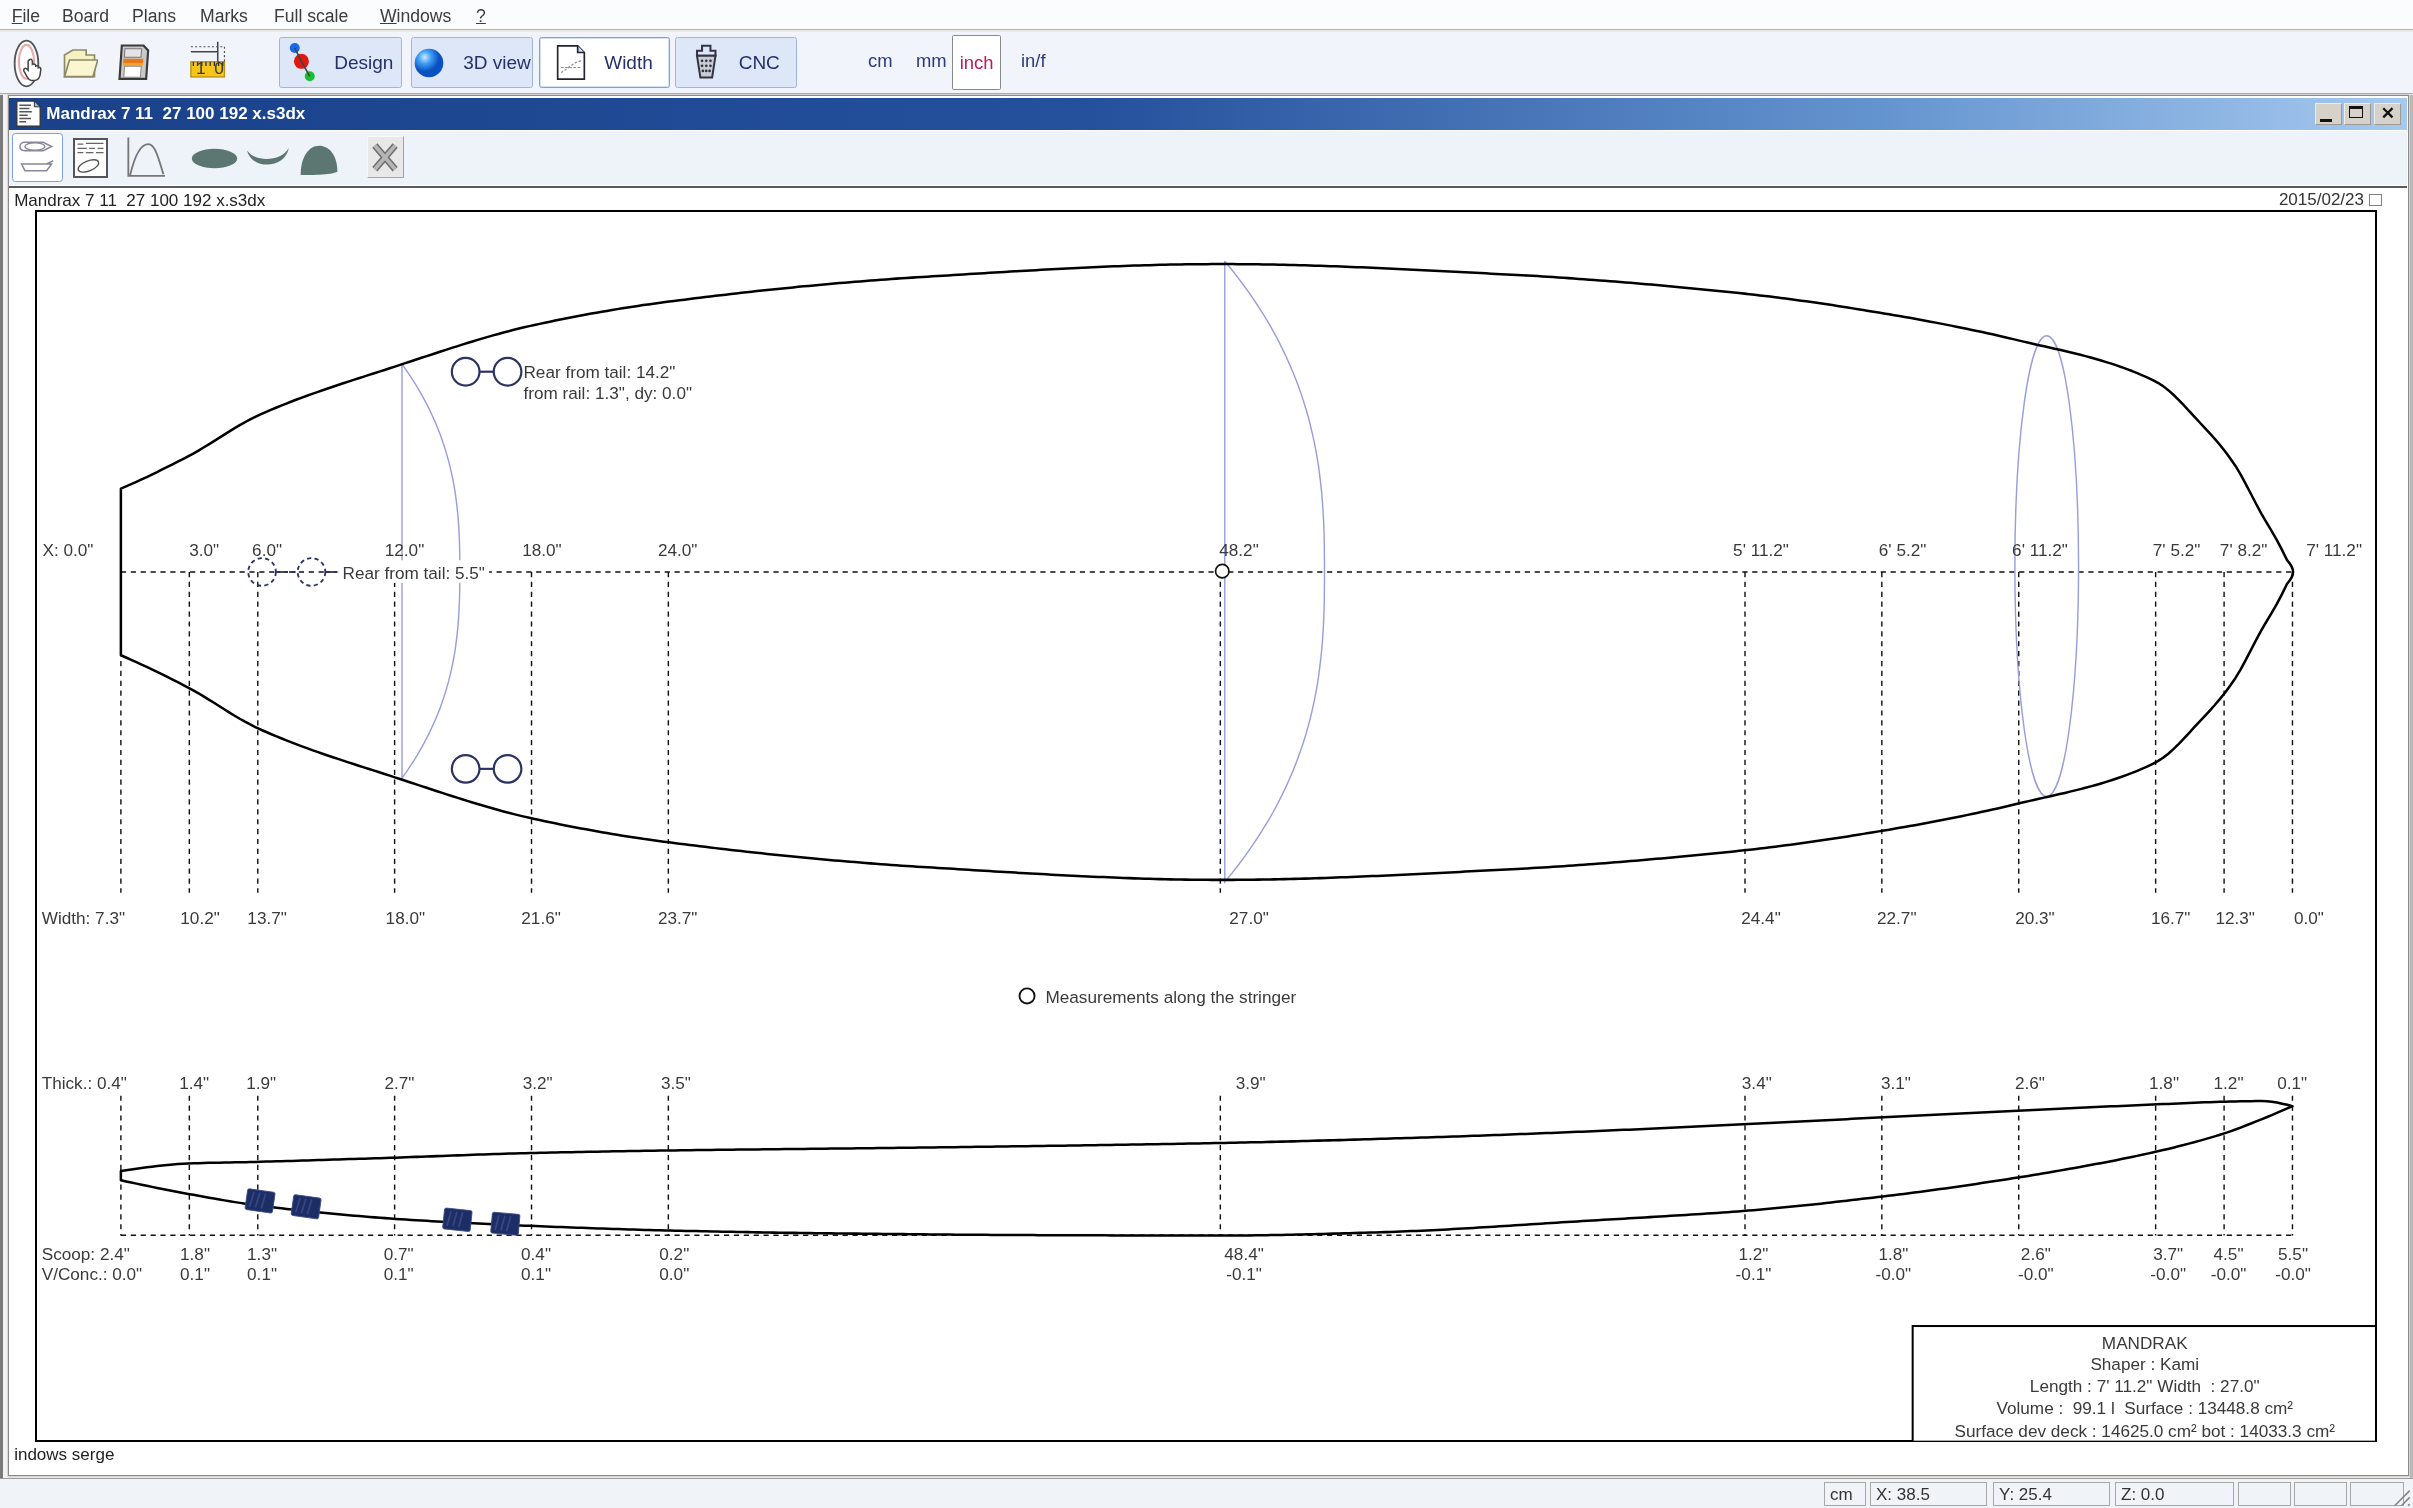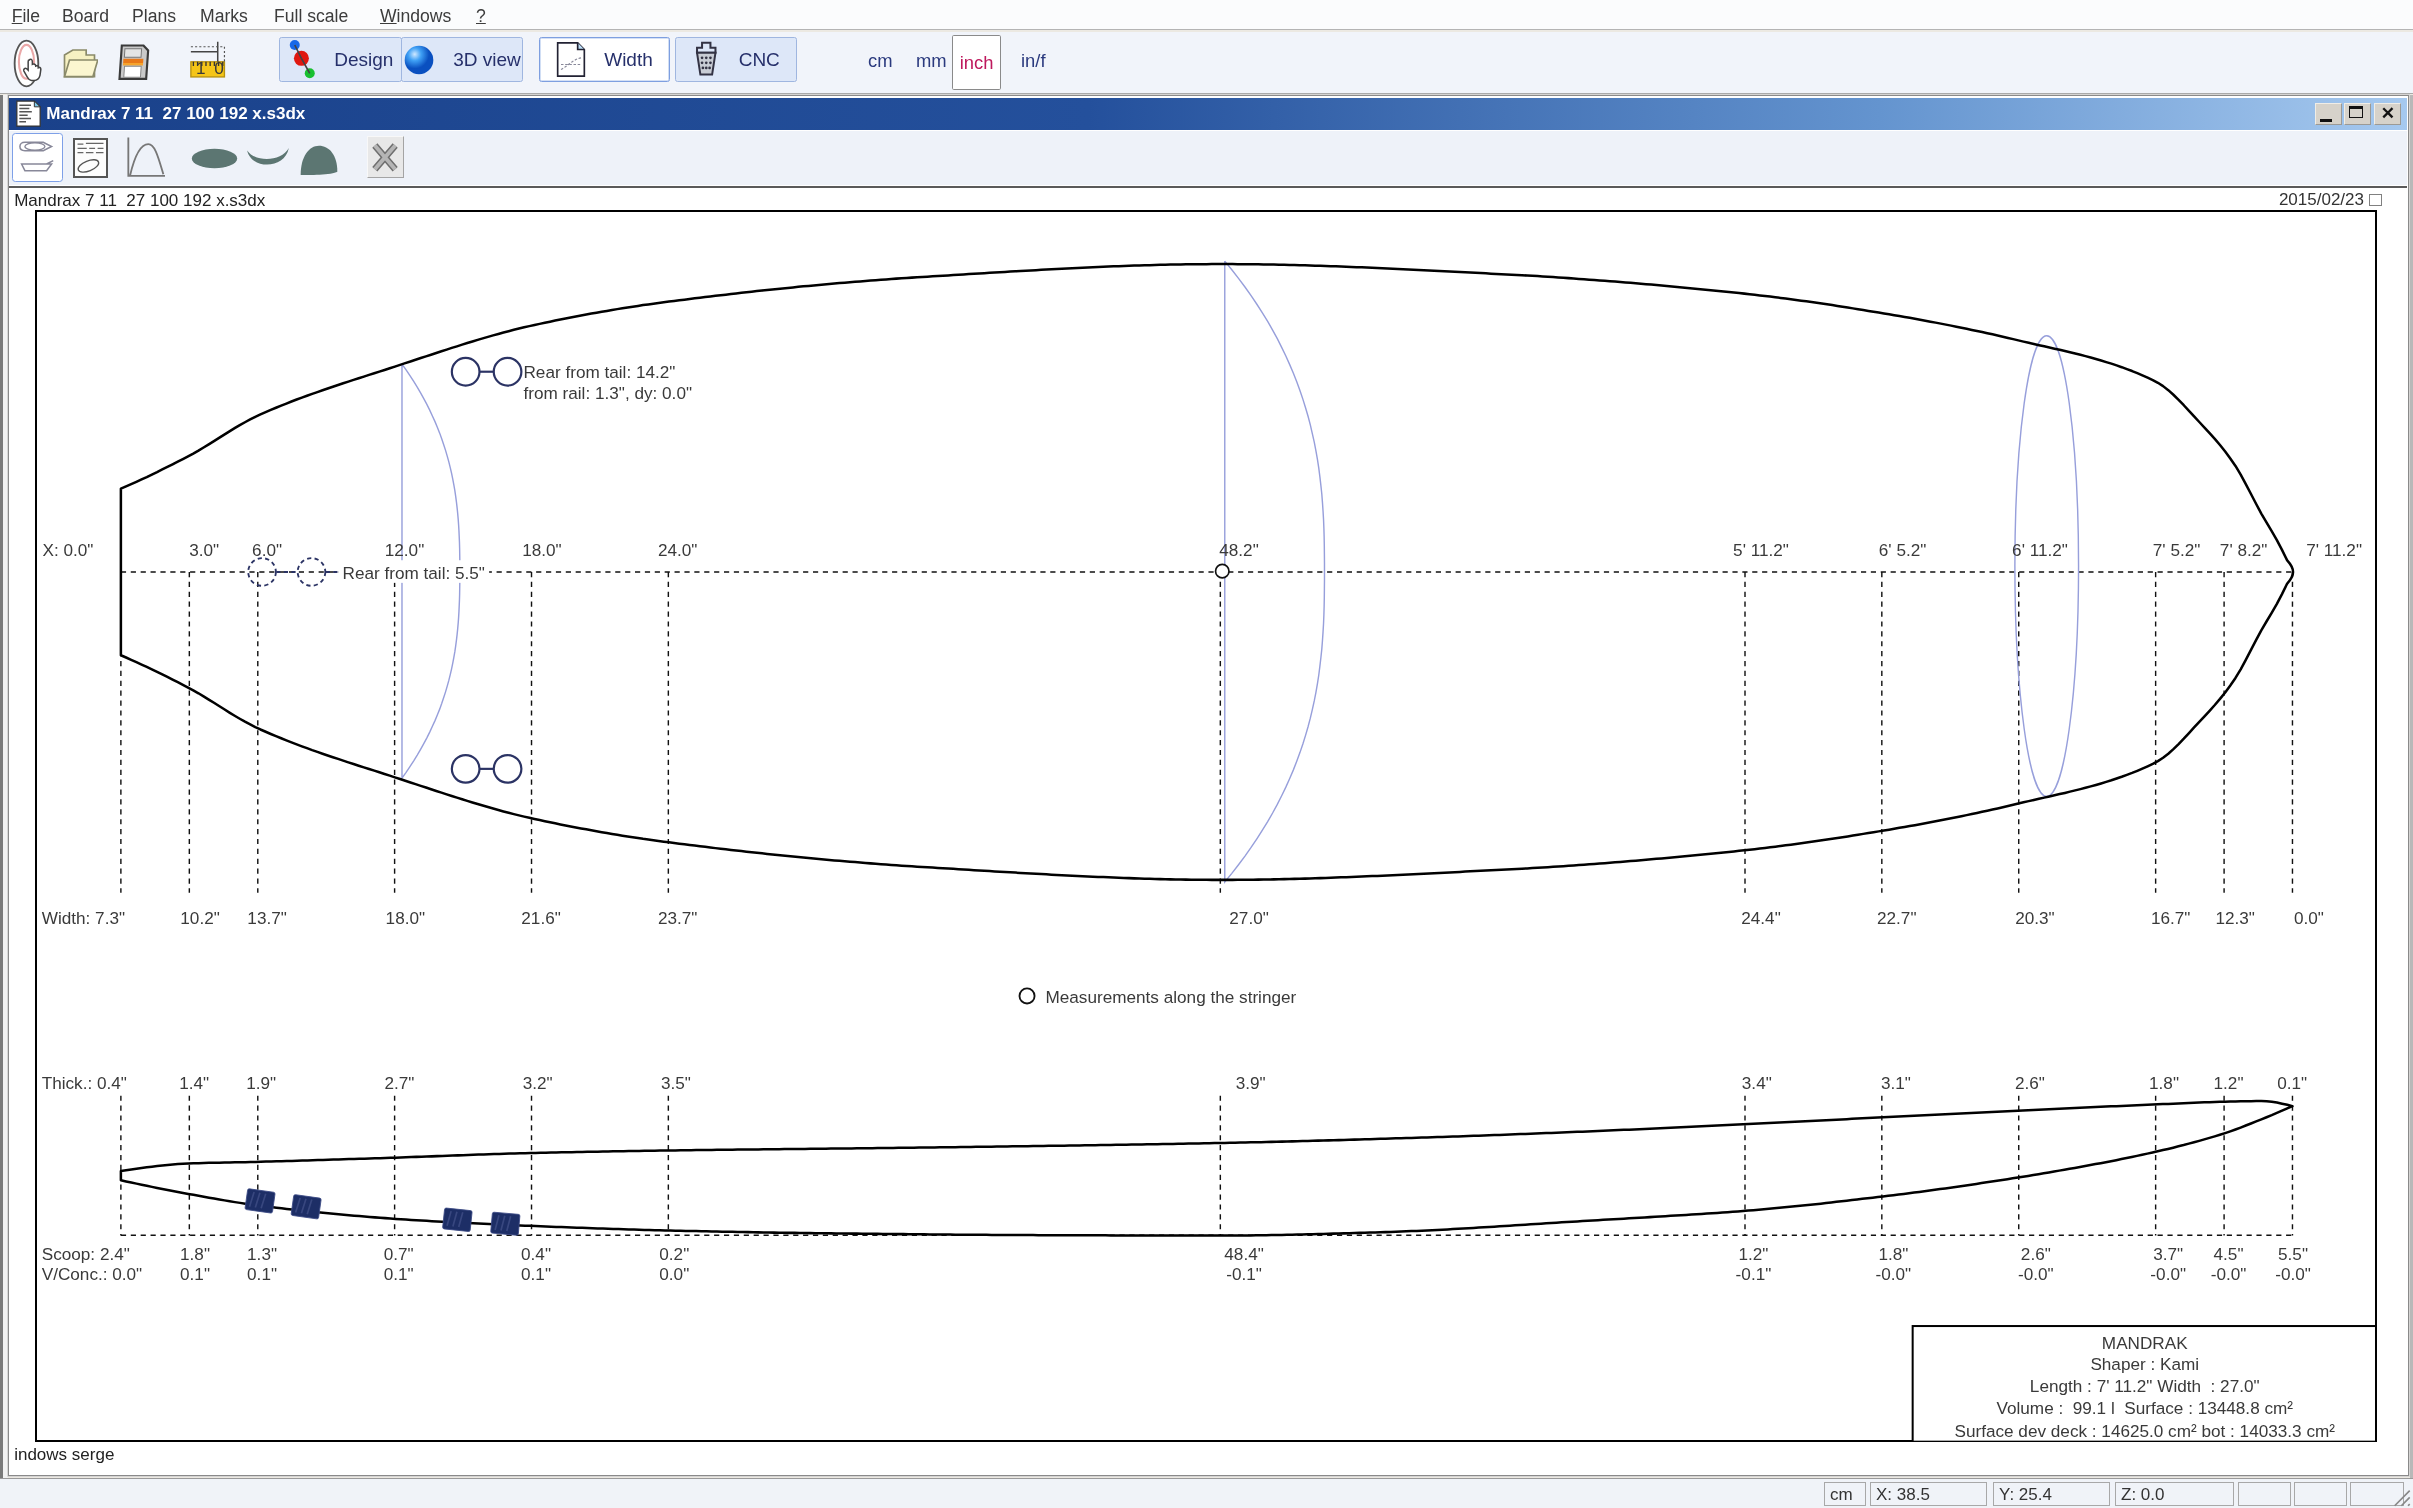--- a/index.html
+++ b/index.html
@@ -1,18 +1,18 @@
 <!DOCTYPE html>
 <html style="font-size:13.4px"><head><meta charset="utf-8"><style>
 *{margin:0;padding:0;box-sizing:border-box}
 body{width:2413px;height:1508px;position:relative;font-family:"Liberation Sans",sans-serif;background:#ece9e2;overflow:hidden}
 .menubar{position:absolute;left:0;top:0;width:2413px;height:30px;background:#fbfcfd;border-bottom:0.8px solid #b4b4b4;color:#3c3c3c;font-size:17.6px}
 .menubar span{position:absolute;top:5.9px}
 .toolbar{position:absolute;left:0;top:32px;width:2413px;height:62px;background:#f1f4fa;border-bottom:0.8px solid #a9a9a9}
-.tbtn{position:absolute;top:5px;height:45px;background:#dde7f8;border:0.8px solid #9fb6e0;border-radius:2.5px;color:#26306b;font-size:19px;display:flex;align-items:center;justify-content:center;gap:18px}
+.tbtn{position:absolute;top:5px;height:51px;background:#dde7f8;border:0.8px solid #9fb6e0;border-radius:2.5px;color:#26306b;font-size:19px;display:flex;align-items:center;justify-content:center;gap:18px}
 .tbtn.sel{background:#fff;border:1.7px solid #7e9fe0;box-shadow:0 0 0 0.8px #c6d6f2 inset}
 .unit{position:absolute;top:18.4px;font-size:18.4px;color:#2b3a7e}
 .unitsel{position:absolute;background:#fff;border:0.8px solid #8a8a8a;border-radius:1.7px;text-align:center}
 .docwin{position:absolute;left:7.5px;top:95px;width:2401px;height:1381px;background:#fff;border:0.8px solid #8a8a8a;box-shadow:0 0 0 0.8px #cfcfcf}
 .titlebar{position:absolute;left:0.8px;top:1.7px;width:2398px;height:32px;background:linear-gradient(90deg,#1a418a 0%,#24509c 45%,#6494cf 78%,#a6c9ef 100%);color:#fff;font-size:17px;font-weight:bold}
 .dbar{position:absolute;left:0.8px;top:35px;width:2398px;height:54px;background:#eef2f9}
 .fname{position:absolute;left:14.2px;top:191px;font-size:17px;color:#222}
 .fdate{position:absolute;right:49px;top:190px;font-size:17px;color:#333}
 .fsq{position:absolute;left:2369px;top:194px;width:12.6px;height:11.7px;border:1.7px solid #808080;background:#fff}
 .canvas{position:absolute;left:35px;top:210px;width:2342px;height:1232px;border:2.1px solid #000;background:#fff}
@@ -61,21 +61,21 @@
  </svg>
  <div class="tbtn" style="left:279px;width:123px">
   <svg width="28.5" height="40" viewBox="0 0 34 48">
         <circle cx="8" cy="6" r="6" fill="#1868e8"></circle>
         <circle cx="16" cy="22" r="9" fill="#e01810"></circle>
         <circle cx="26" cy="40" r="6" fill="#18c030"></circle>
         <path d="M8 6 L16 22 L26 40" stroke="#444" stroke-width="2" fill="none"></path>
       </svg>
   <span>Design</span>
     </div>
- <div class="tbtn" style="left:401px;width:122px">
+ <div class="tbtn" style="left:411px;width:122px">
   <svg width="32" height="32" viewBox="0 0 38 38">
         <defs>
           <radialGradient id="sph" cx="35%" cy="30%">
             <stop offset="0%" stop-color="#cfe8ff"></stop>
             <stop offset="45%" stop-color="#3fa0f5"></stop>
             <stop offset="100%" stop-color="#0a50c0"></stop>
           </radialGradient>
         </defs>
         <circle cx="19" cy="19" r="17" fill="url(#sph)"></circle>
       </svg>

